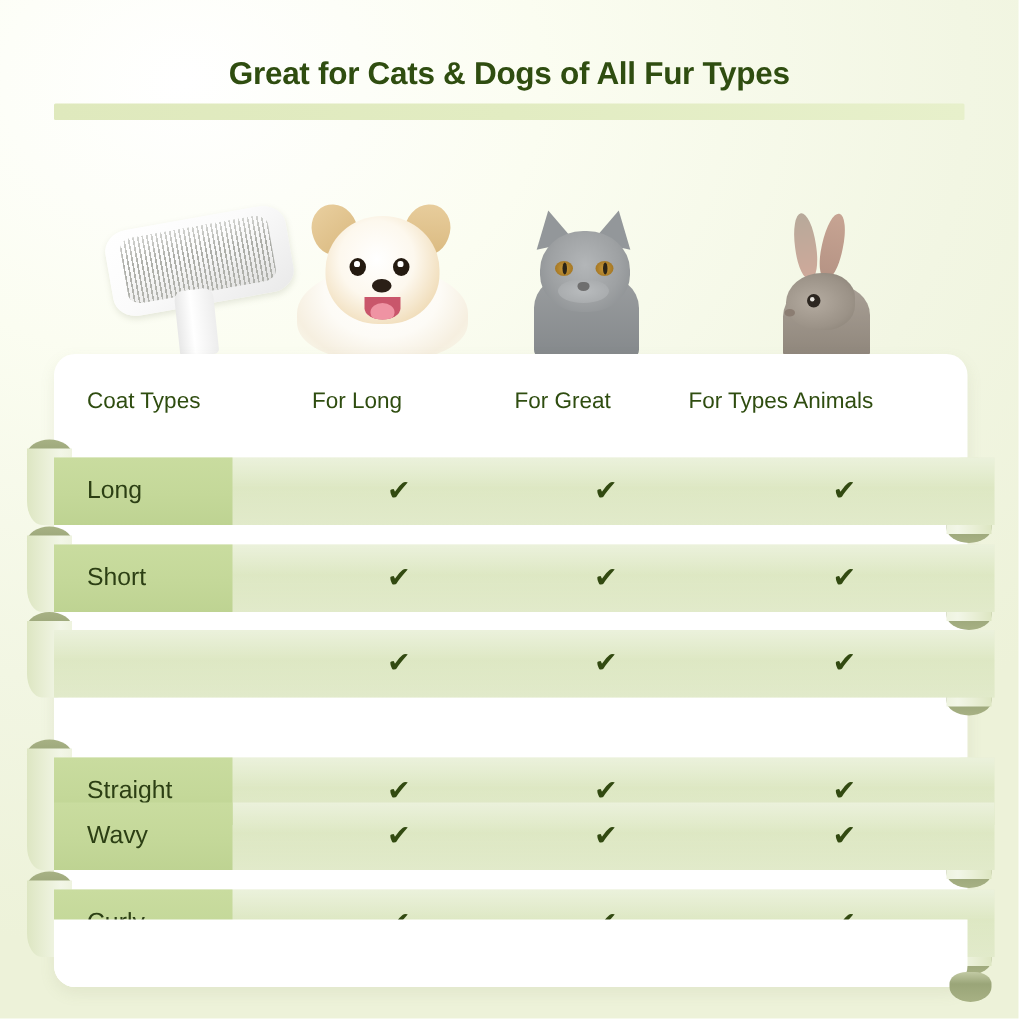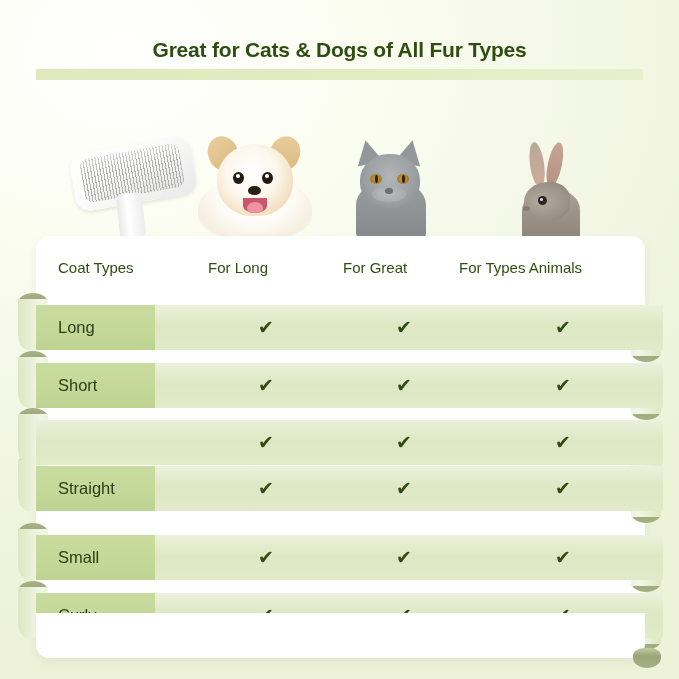--- a/index.html
+++ b/index.html
@@ -398,41 +398,41 @@
       <div class="ribbon" style="top: 420px;">
         <div class="fold-l"></div>
         <div class="tail-l"></div>
         <div class="fold-r"></div>
         <div class="tail-r"></div>
         <div class="band"></div>
         <div class="check k0">✔</div>
         <div class="check k1">✔</div>
         <div class="check k2">✔</div>
       </div>
-      <div class="ribbon" style="top: 466px; padding-left: 36px;">
+      <div class="ribbon" style="top: 505px; padding-left: 36px;">
         <div class="fold-l"></div>
         <div class="tail-l"></div>
         <div class="fold-r"></div>
         <div class="tail-r"></div>
         <div class="band"></div>
         <div class="cell-label">
           <span>Straight</span>
         </div>
         <div class="check k0">✔</div>
         <div class="check k1">✔</div>
         <div class="check k2">✔</div>
       </div>
       <div class="ribbon" style="top: 535px;">
         <div class="fold-l"></div>
         <div class="tail-l"></div>
         <div class="fold-r"></div>
         <div class="tail-r"></div>
         <div class="band"></div>
         <div class="cell-label">
-          <span>Small</span>
+          <span>Wavy</span>
         </div>
         <div class="check k0">✔</div>
         <div class="check k1">✔</div>
         <div class="check k2">✔</div>
       </div>
       <div class="ribbon" style="top: 592.5px;">
         <div class="fold-l"></div>
         <div class="tail-l"></div>
         <div class="fold-r"></div>
         <div class="tail-r"></div>

